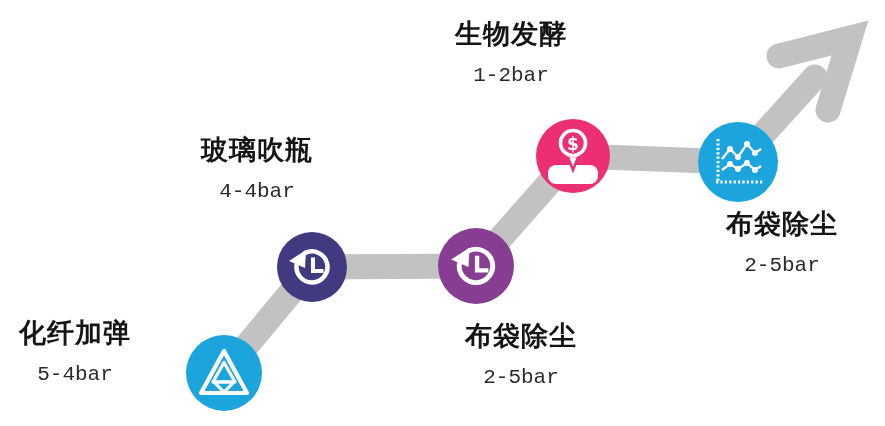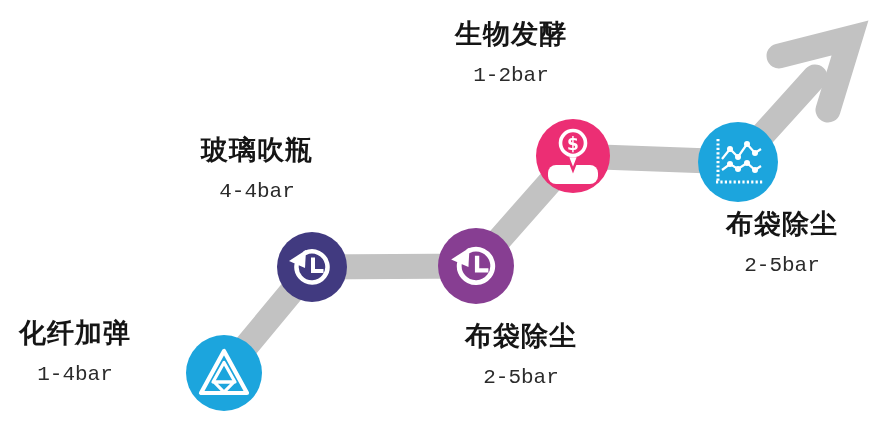--- a/index.html
+++ b/index.html
@@ -99,21 +99,21 @@
             <circle cx="0" cy="7" r="3"></circle>
           <circle cx="9" cy="1" r="3"></circle>
             <circle cx="17" cy="8" r="3"></circle>
         </g>
       </g>
     </g>
   </svg>
 
   <div class="step-label" style="left:75px;top:319px;">
     <div class="step-title">化纤加弹</div>
-    <div class="step-pressure">1-4bar</div>
+    <div class="step-pressure">5-4bar</div>
   </div>
 
   <div class="step-label" style="left:257px;top:136px;">
     <div class="step-title">玻璃吹瓶</div>
     <div class="step-pressure">4-4bar</div>
   </div>
 
   <div class="step-label" style="left:503px;top:322px;margin-left:18px;">
     <div class="step-title">布袋除尘</div>
     <div class="step-pressure">2-5bar</div>

